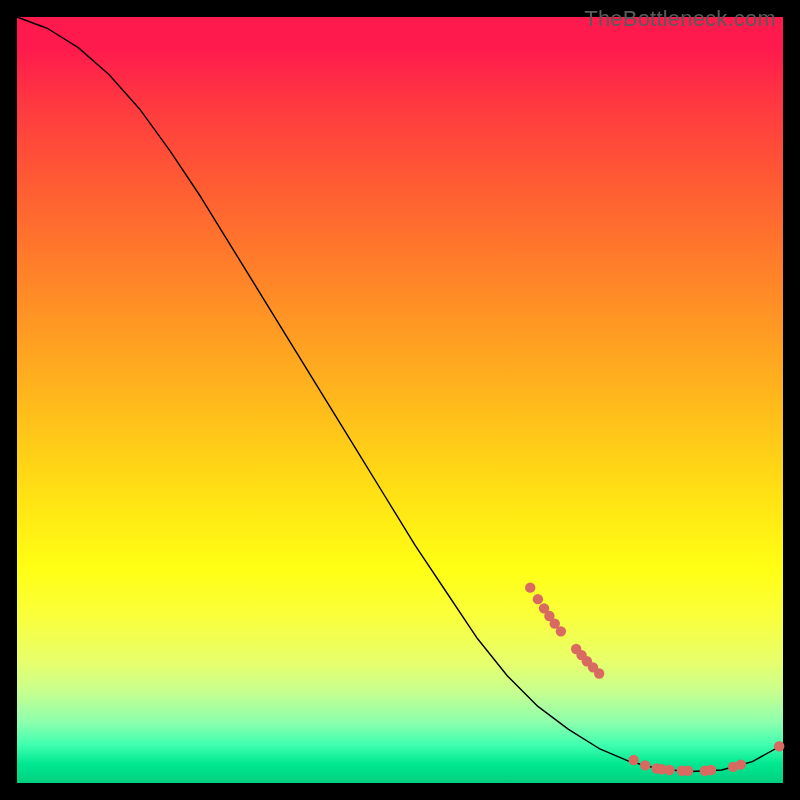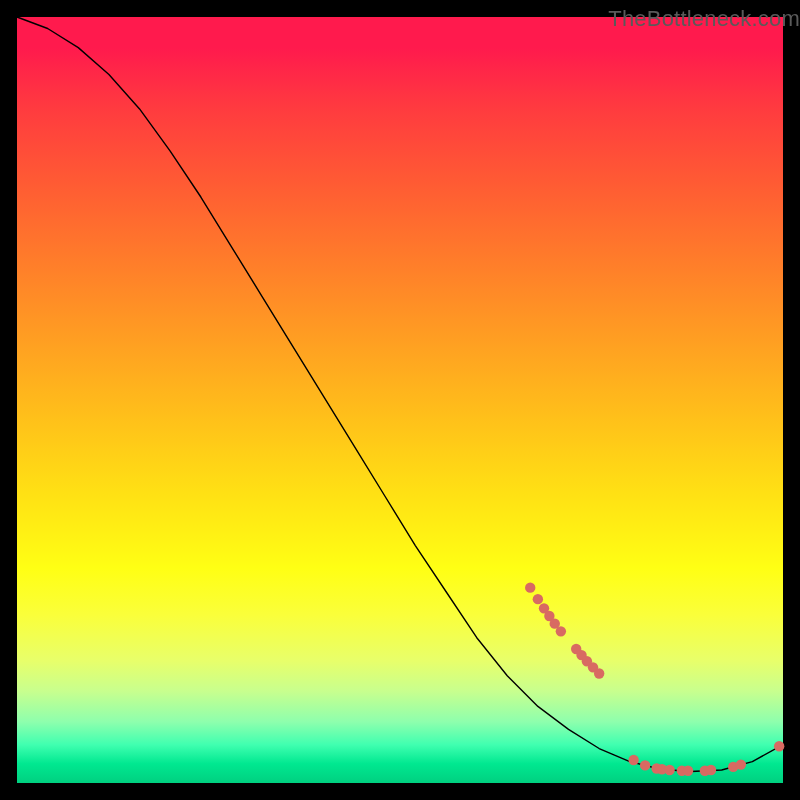--- a/index.html
+++ b/index.html
@@ -6,21 +6,21 @@
   body {
     width: 800px;
     height: 800px;
     background: #000;
     position: relative;
     font-family: Arial, Helvetica, sans-serif;
   }
   .watermark {
     position: absolute;
     top: 6px;
-    right: 0;
+    right: 24px;
     color: #5a5a5a;
     font-size: 22px;
     font-weight: 500;
     letter-spacing: 0.2px;
     z-index: 10;
   }
   .plot {
     position: absolute;
     left: 17px;
     top: 17px;

